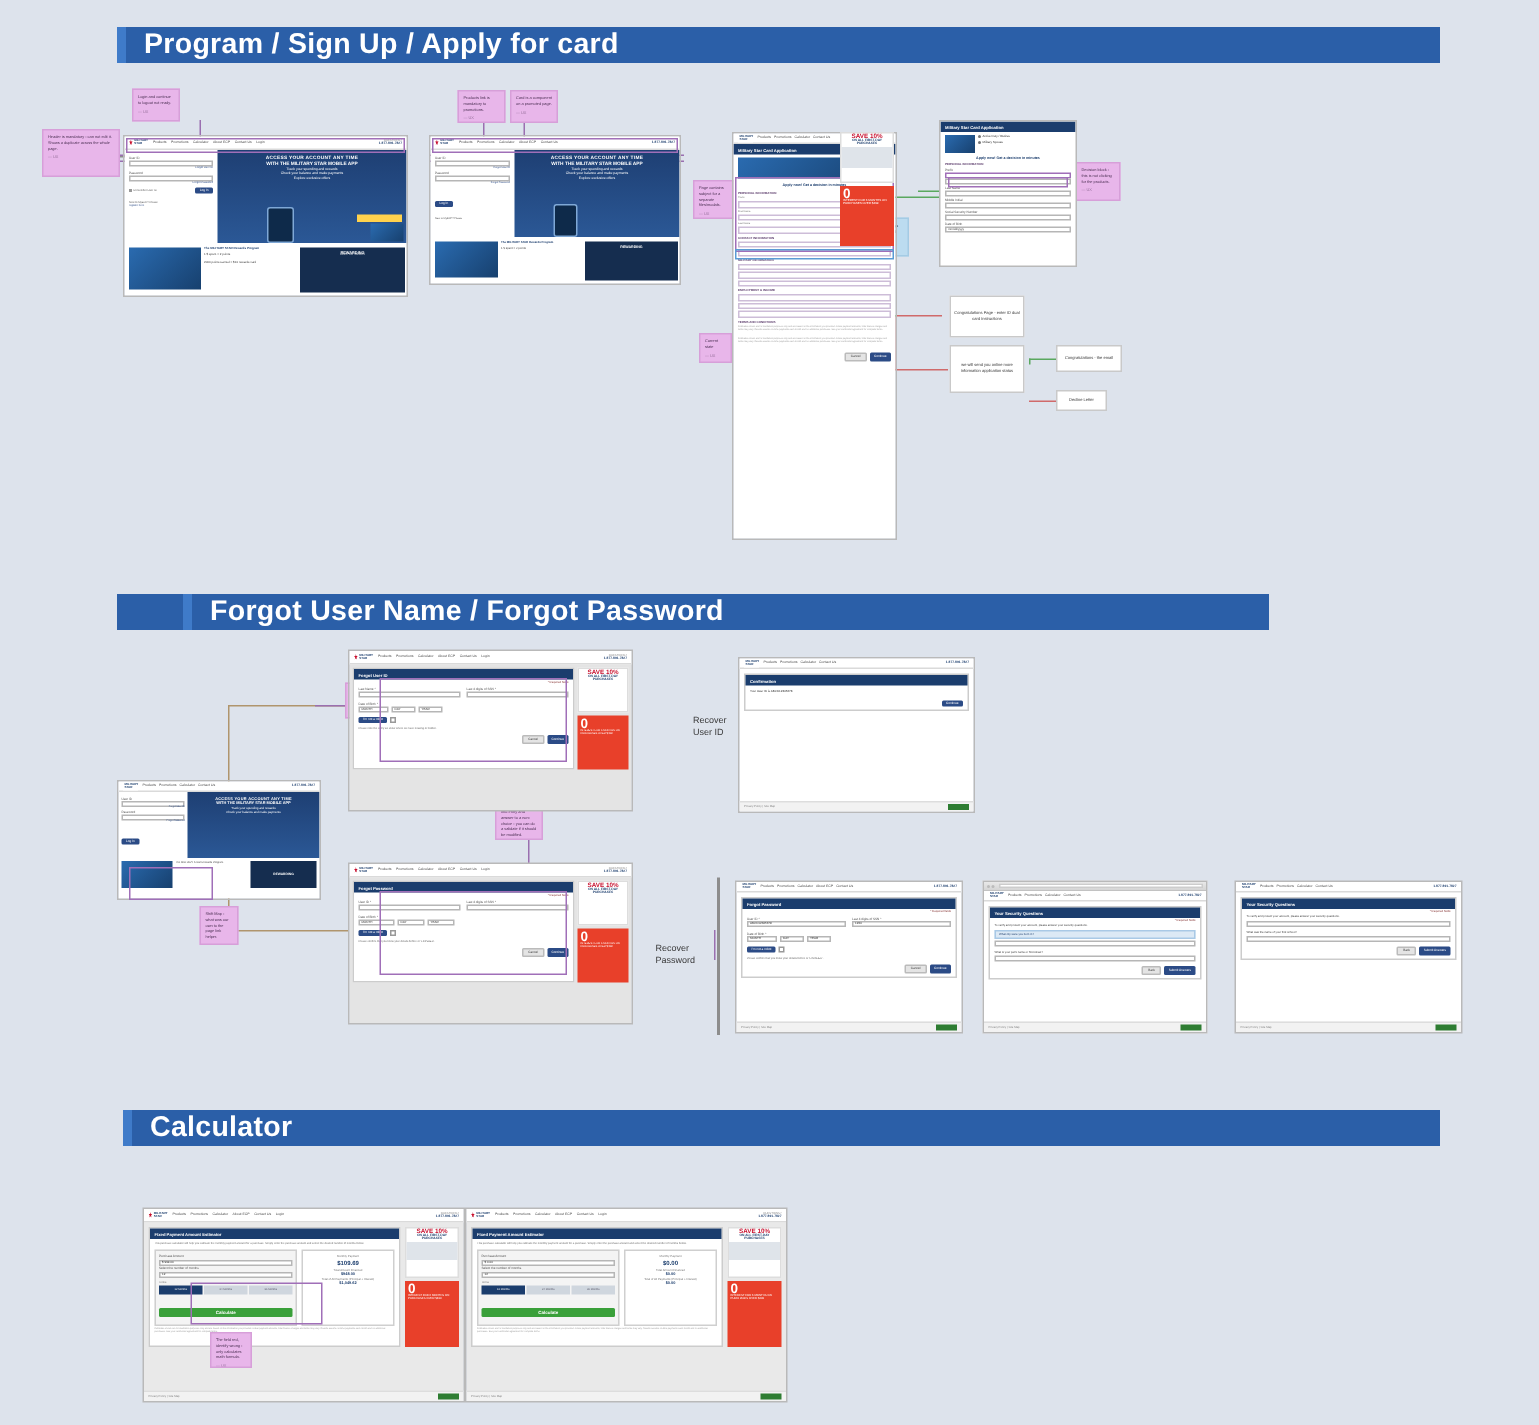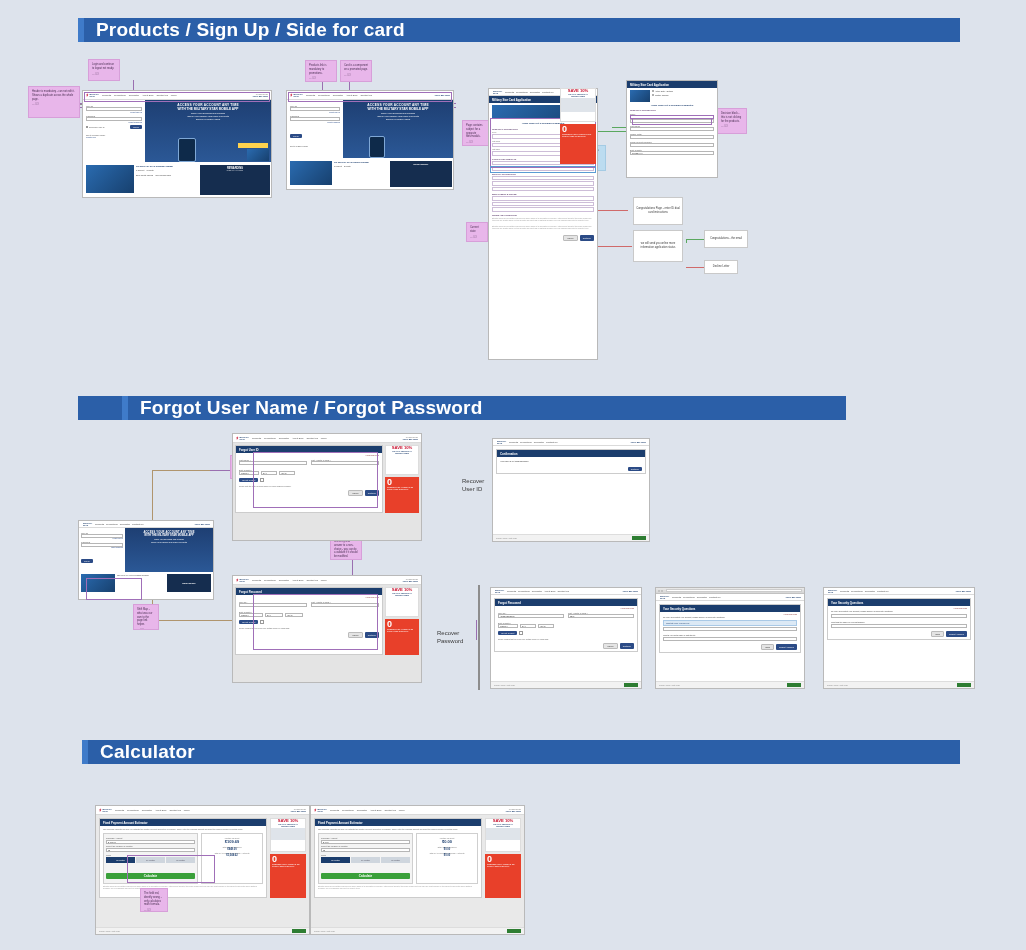--- a/index.html
+++ b/index.html
@@ -199,21 +199,21 @@
   .longform .rowlbl{font-size:1.7px;color:#777;margin:1px 3px 0;}
   .longform .sect{font-size:2px;font-weight:bold;color:#5a3a6a;margin:2px 3px 0;}
 </style>
 </head>
 <body>
 
 <div id="board">
 
   <div class="sec-bar" style="left:78px;top:18px;width:882px;height:24px;">
     <div class="accent"></div>
-    <div class="sec-title">Products / Sign Up / Side for card</div>
+    <div class="sec-title">Program / Sign Up / Apply for card</div>
   </div>
 
   <div class="conn v purple" style="left:133px;top:80px;height:17px;"></div>
   <div class="conn h purple" style="left:78px;top:103px;width:190px;"></div>
   <div class="conn h purple" style="left:78px;top:107px;width:190px;"></div>
   <div class="conn h gray" style="left:74px;top:104px;width:10px;"></div>
   <div class="conn h purple" style="left:286px;top:103px;width:170px;"></div>
   <div class="conn h purple" style="left:286px;top:107px;width:170px;"></div>
   <div class="conn v purple" style="left:322px;top:80px;height:16px;"></div>
   <div class="conn v purple" style="left:349px;top:80px;height:16px;"></div>

